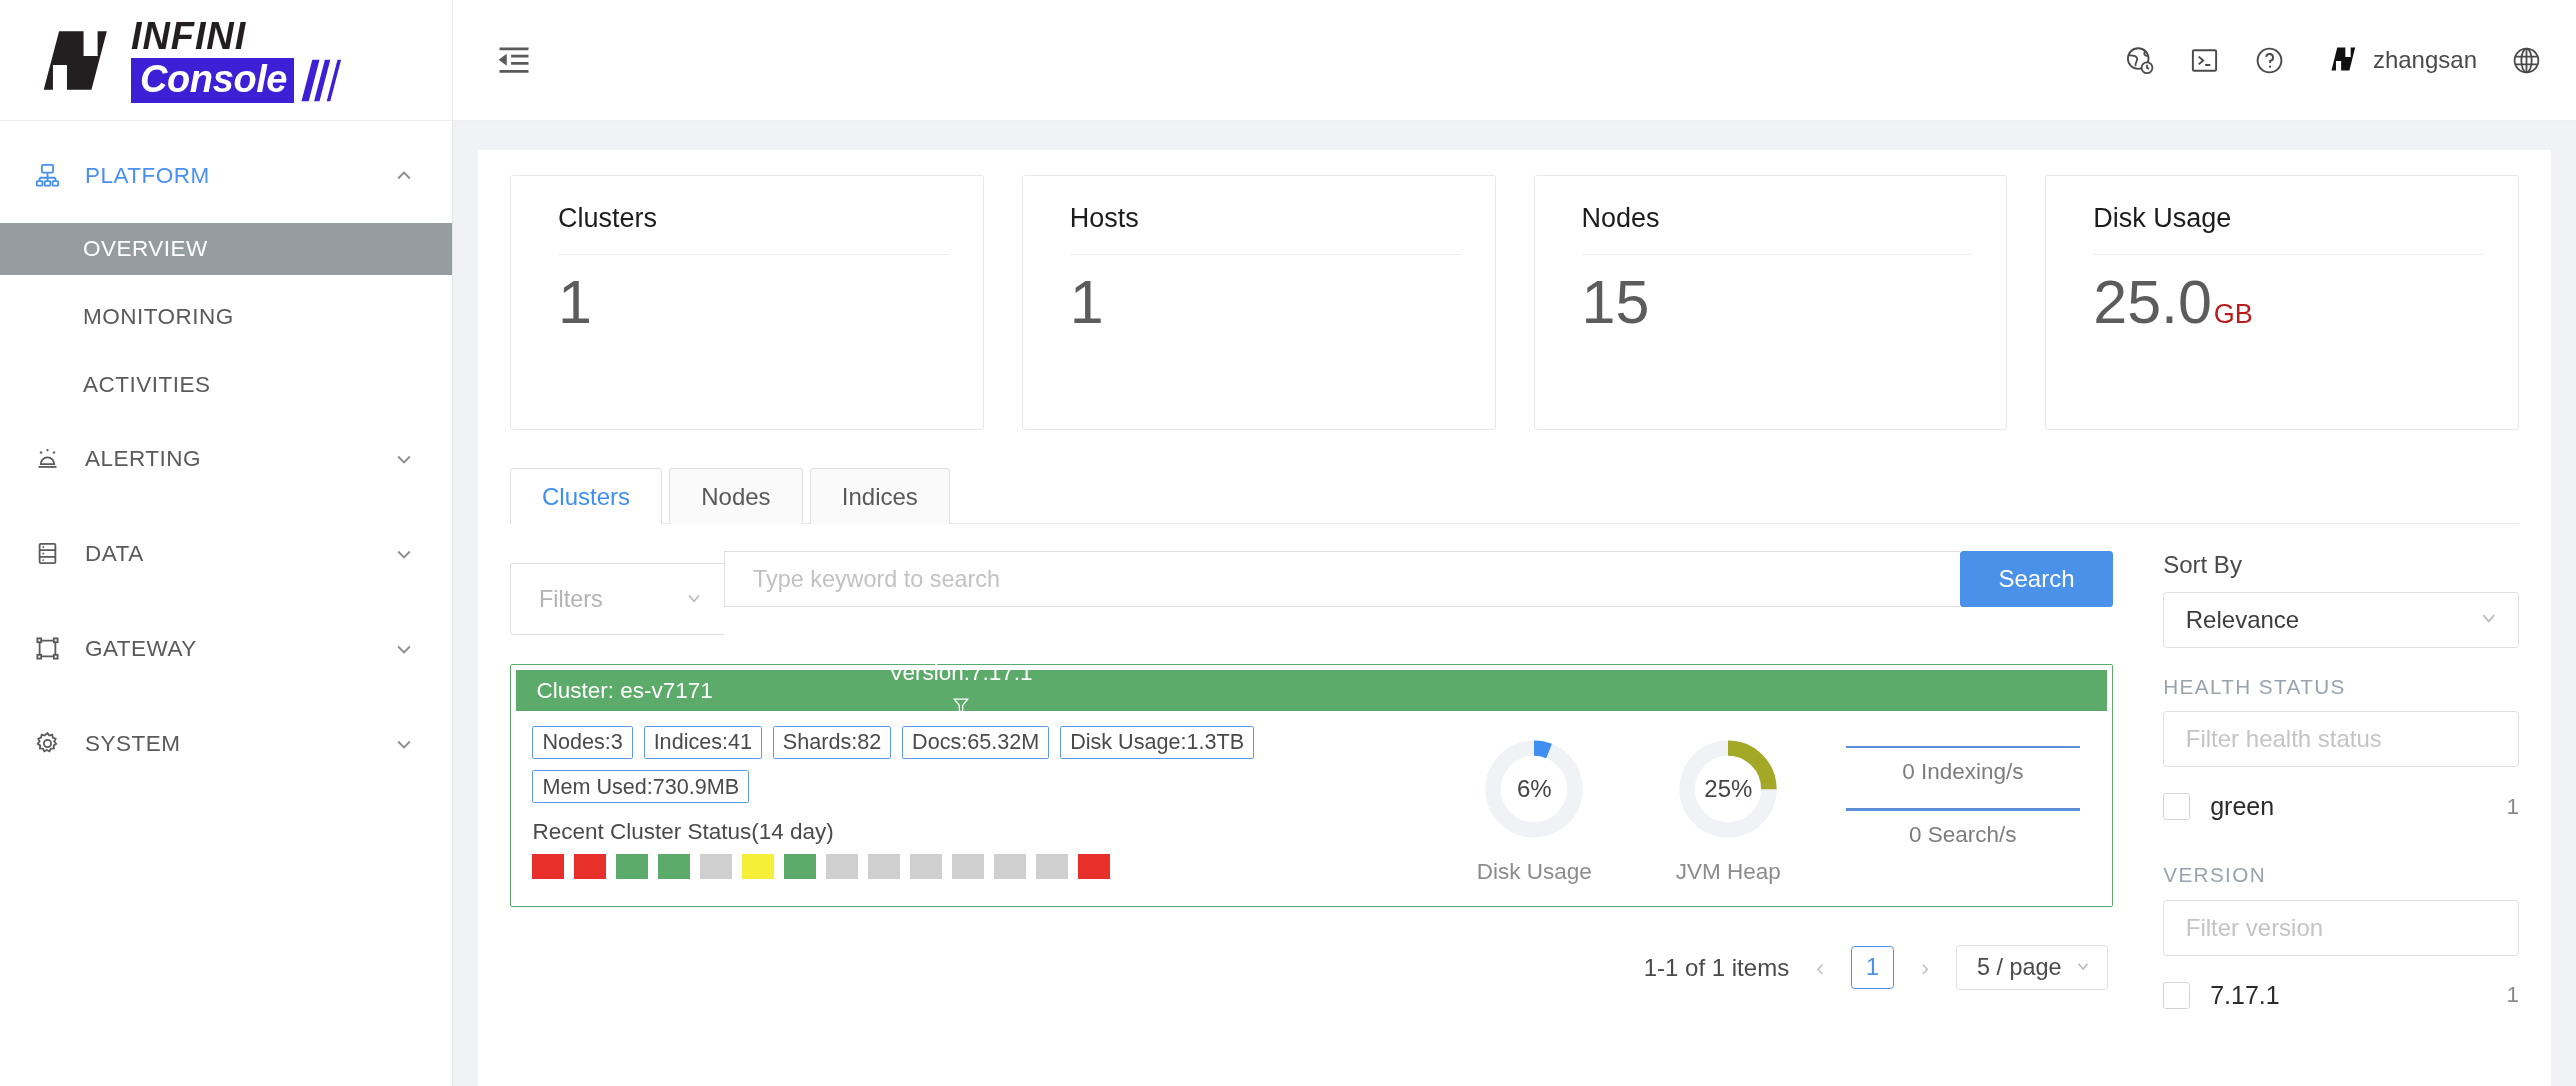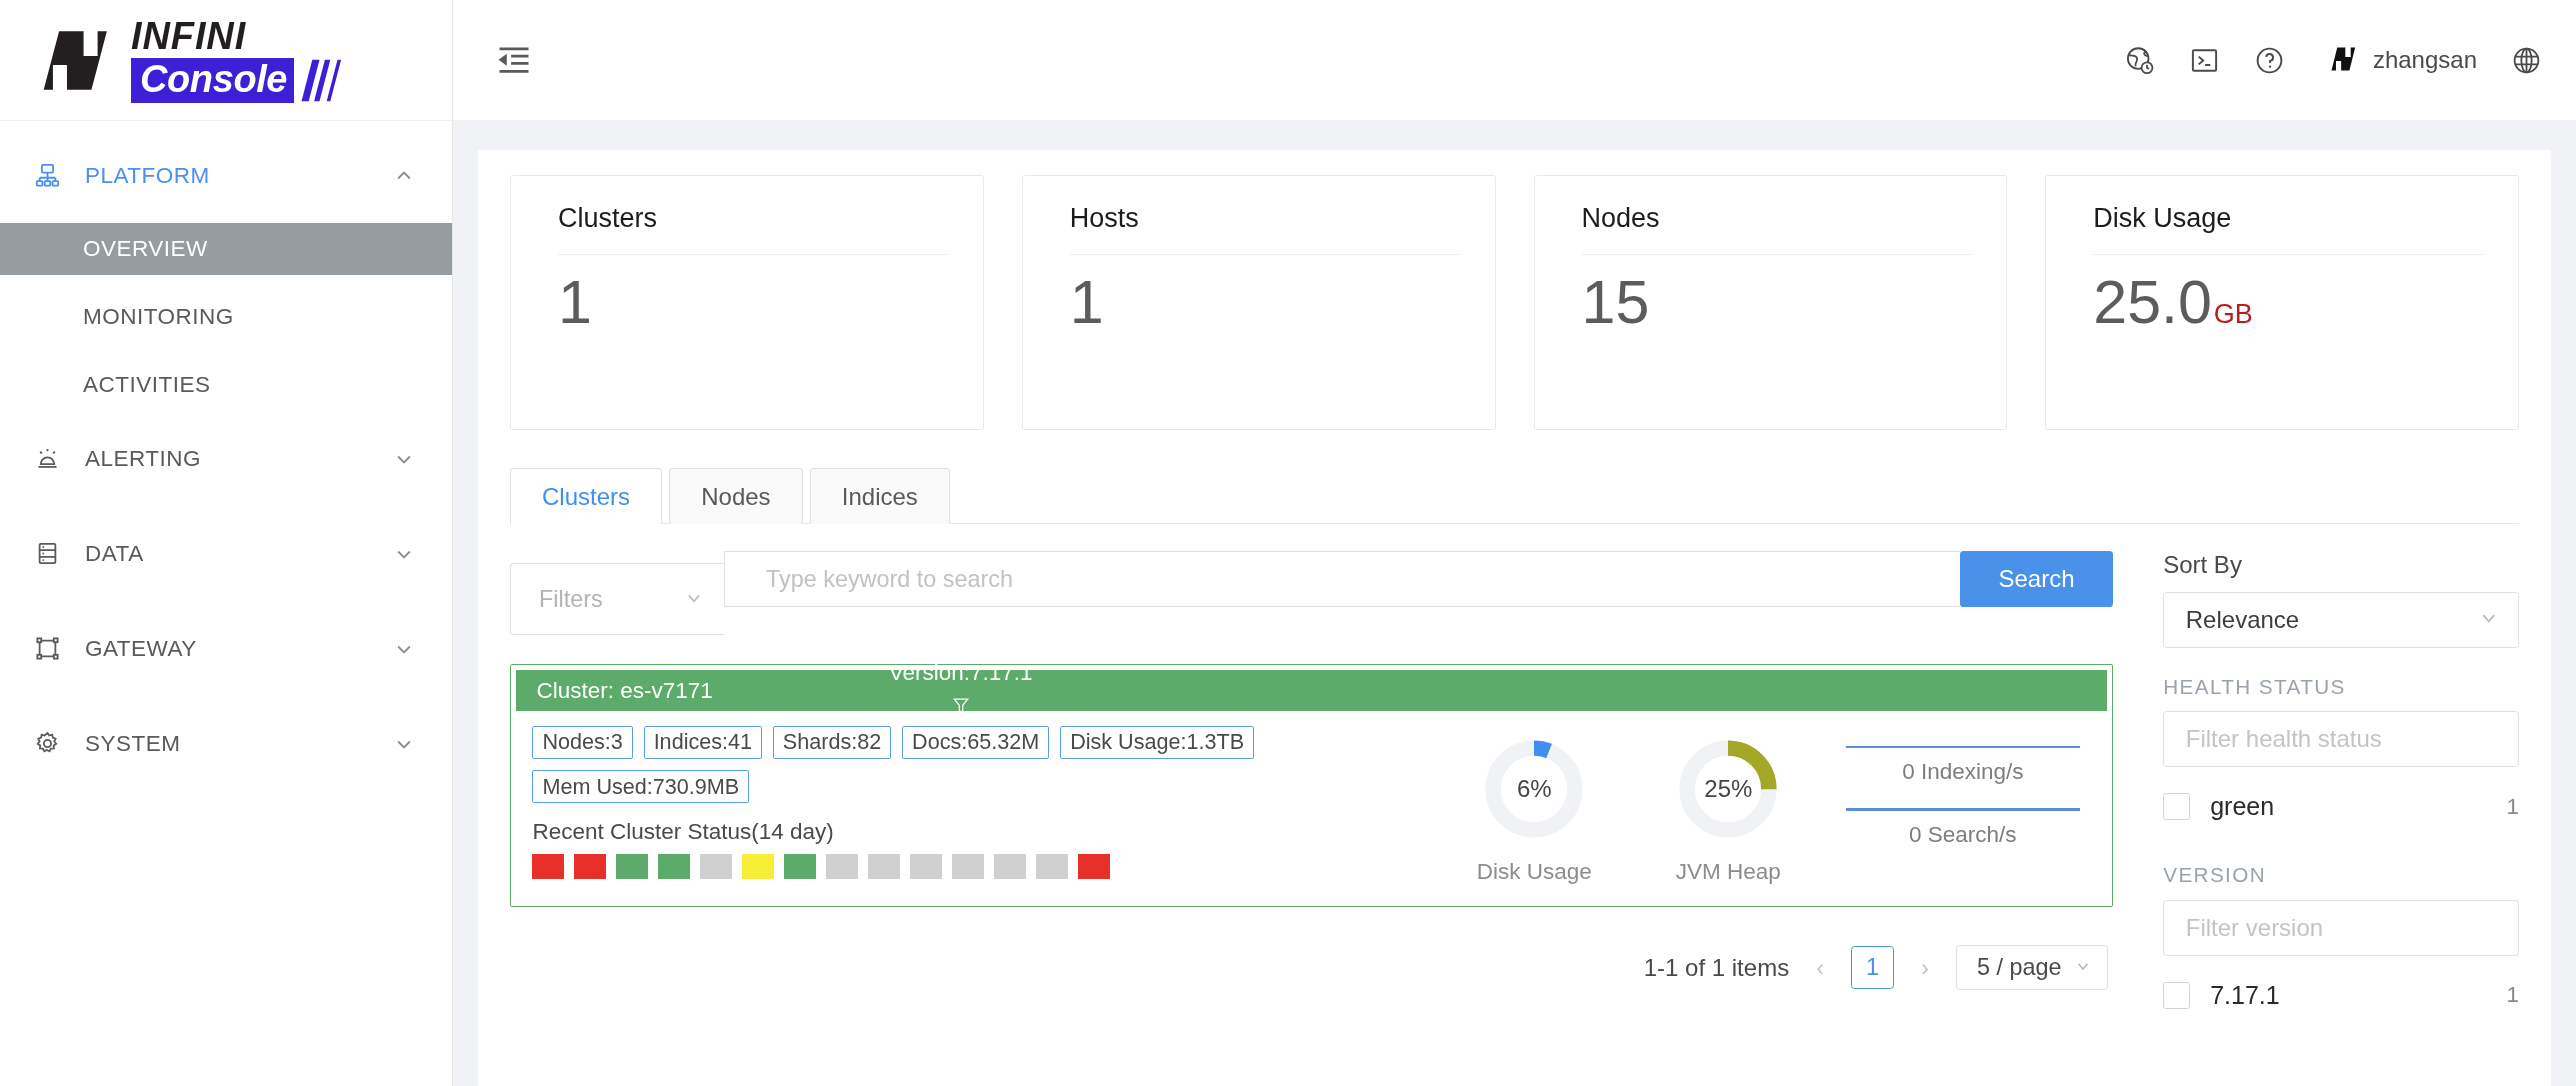--- a/index.html
+++ b/index.html
@@ -111,21 +111,21 @@
   .searchbar { display: flex; align-items: stretch; }
   .filters-select {
     width: 214px; height: 72px; border: 0.9px solid #e0e0e0; border-right: none;
     border-radius: 3.6px 0 0 3.6px; background: #fff;
     display: flex; align-items: center; justify-content: space-between;
     padding: 0 20px 0 28px; cursor: pointer; margin-top: 12px;
   }
   .filters-text { font-size: 23.4px; color: #b3b3b3; }
   .search-input {
     flex: 1; height: 56px; border: 0.9px solid #e0e0e0; border-right: none;
-    background: #fff; font-size: 23.4px; color: #333; padding: 0 41px;
+    background: #fff; font-size: 23.4px; color: #333; padding: 0 28px;
     outline: none; font-family: "Liberation Sans", sans-serif;
   }
   .search-input::placeholder { color: #c2c2c2; }
   .search-btn {
     width: 153px; height: 56px; background: #4a91ea; color: #fff;
     border: none; border-radius: 3.6px; font-size: 24px; cursor: pointer;
     font-family: "Liberation Sans", sans-serif;
   }
 
   

